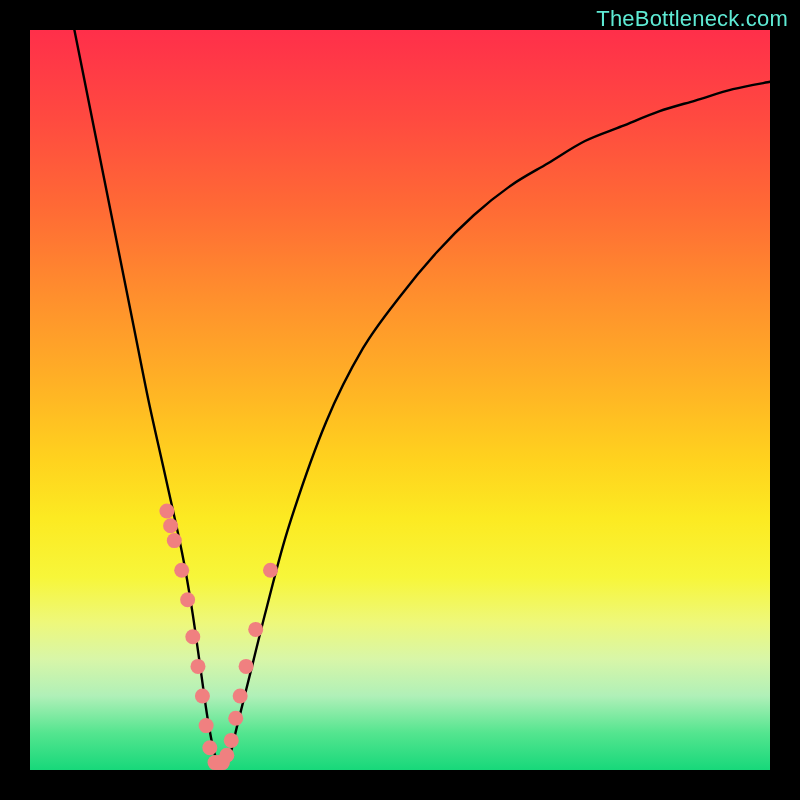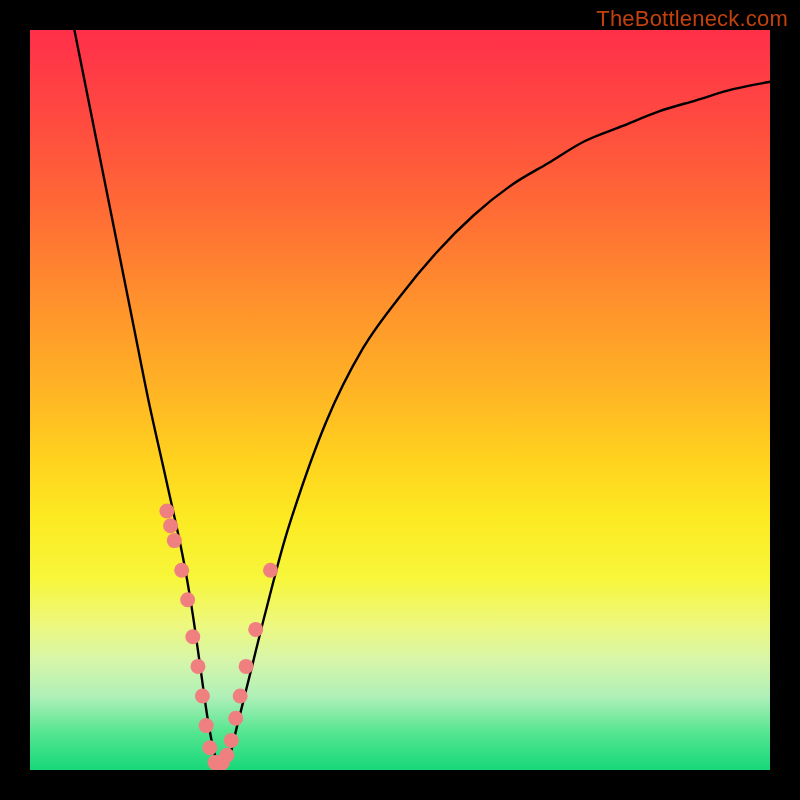--- a/index.html
+++ b/index.html
@@ -36,21 +36,21 @@
       #d8f6a8 85%,
       #b0f0b8 90%,
       #54e58f 95%,
       #17d87a 100%
     );
   }
   .watermark {
     position: absolute;
     top: 6px;
     right: 12px;
-    color: #c2410c;
+    color: #5eead4;
     font-size: 22px;
     font-weight: 500;
     letter-spacing: 0.2px;
     user-select: none;
   }
   svg.curve {
     position: absolute;
     left: 0;
     top: 0;
     width: 740px;

